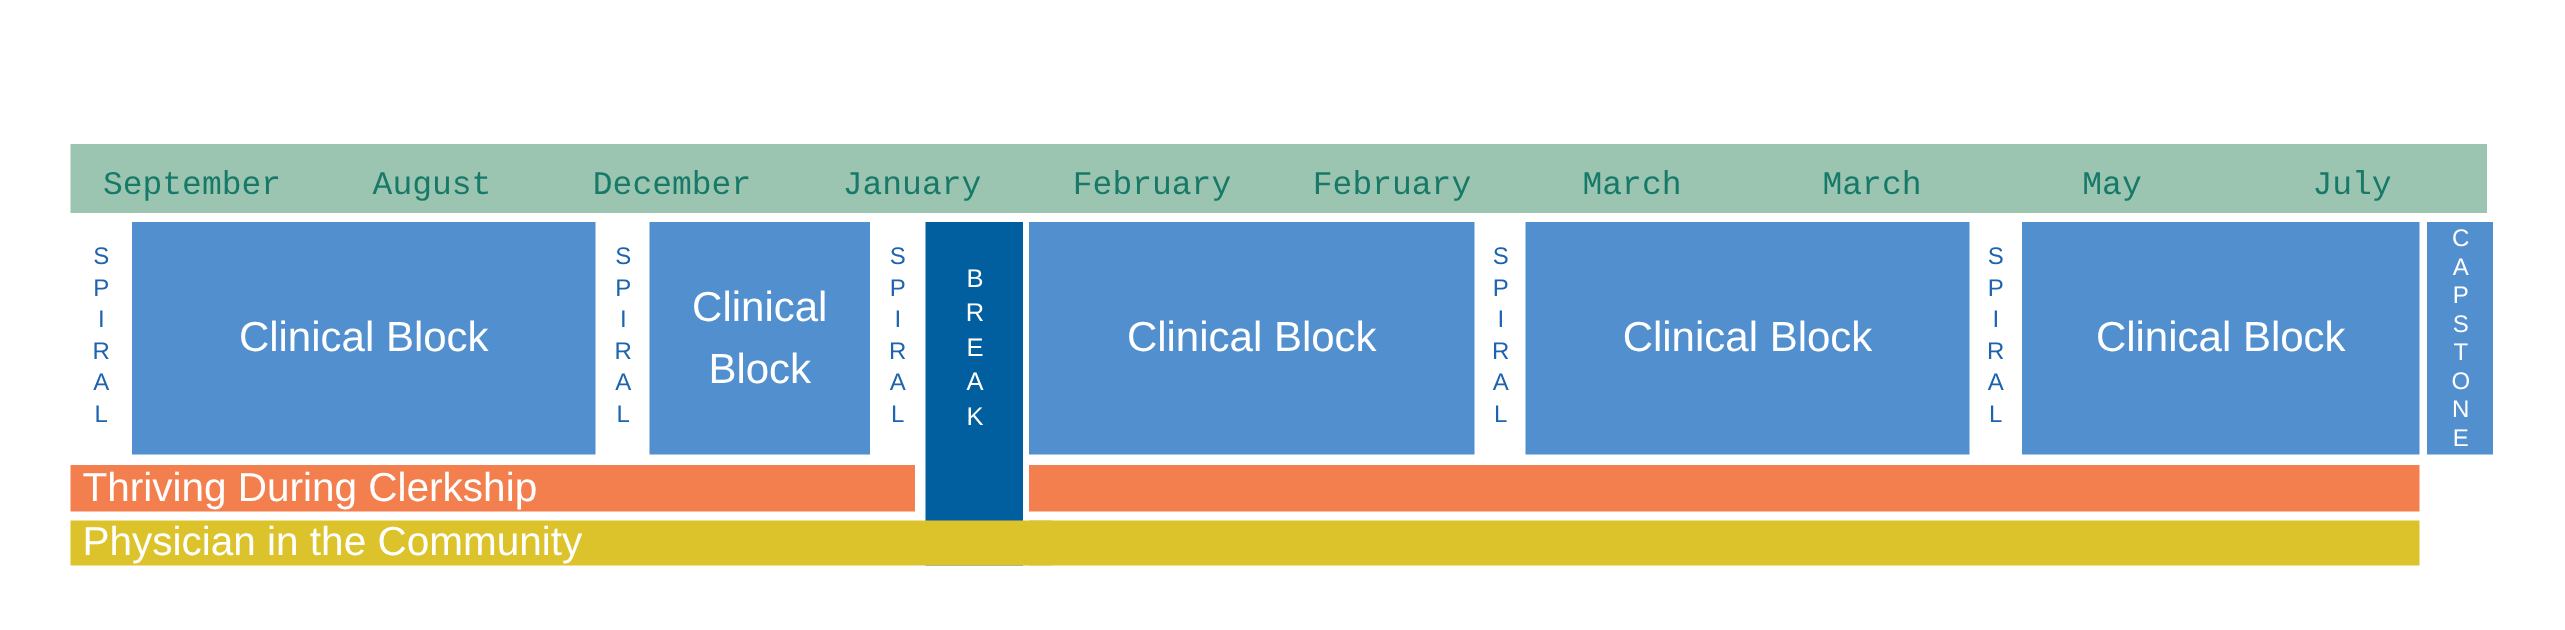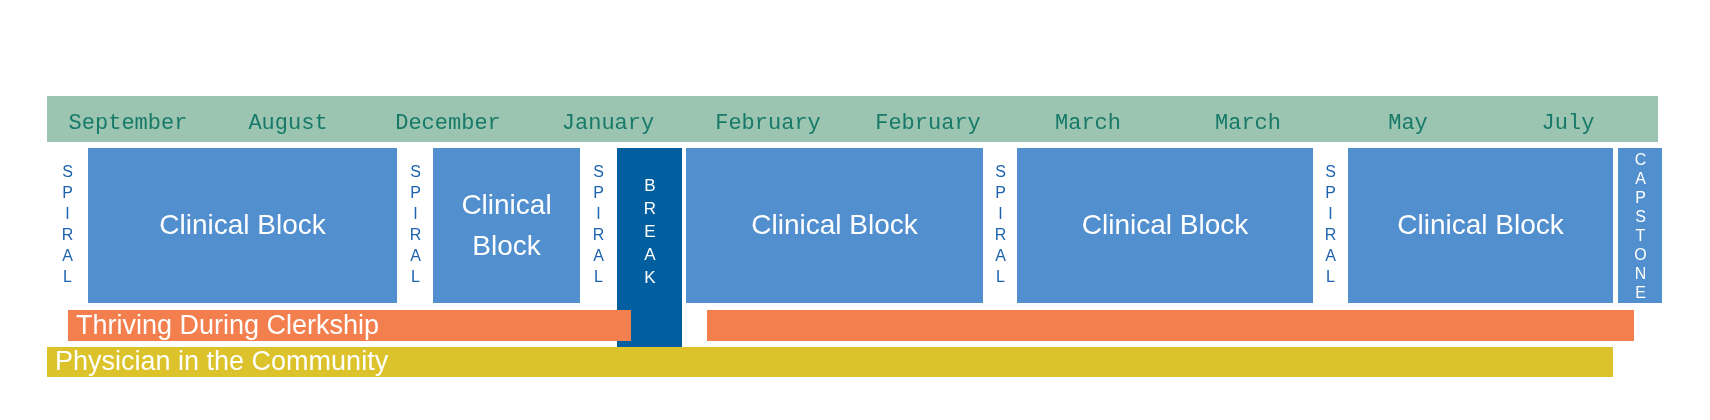--- a/index.html
+++ b/index.html
@@ -57,21 +57,21 @@
     position: absolute; left: 1618px; top: 148px; width: 44px; height: 155px;
     background: #518FCE;
   }
   .capstone-block .vlabel {
     position: absolute; top: 3px; left: 50%; transform: translateX(-50%);
     color: #ffffff; font-size: 16px; letter-spacing: 2px;
   }
   
   .thread { position: absolute; color: #ffffff; white-space: nowrap; box-sizing: border-box; }
   .thread-text { padding-left: 8px; font-size: 27px; }
-  .orange { background: #F37F4F; margin-left: 21px; }
+  .orange { background: #F37F4F; }
   .yellow { background: #DDC32B; }
   .t-orange-left  { left: 47px;  top: 310px; width: 563px; height: 31px; line-height: 31px; }
   .t-orange-right { left: 686px; top: 310px; width: 927px; height: 31px; }
   .t-yellow-left  { left: 47px;  top: 347px; width: 654px; height: 30px; line-height: 29px; }
   .t-yellow-right { left: 686px; top: 347px; width: 927px; height: 30px; }
 </style>
 </head>
 <body>
 
 <div class="canvas">

